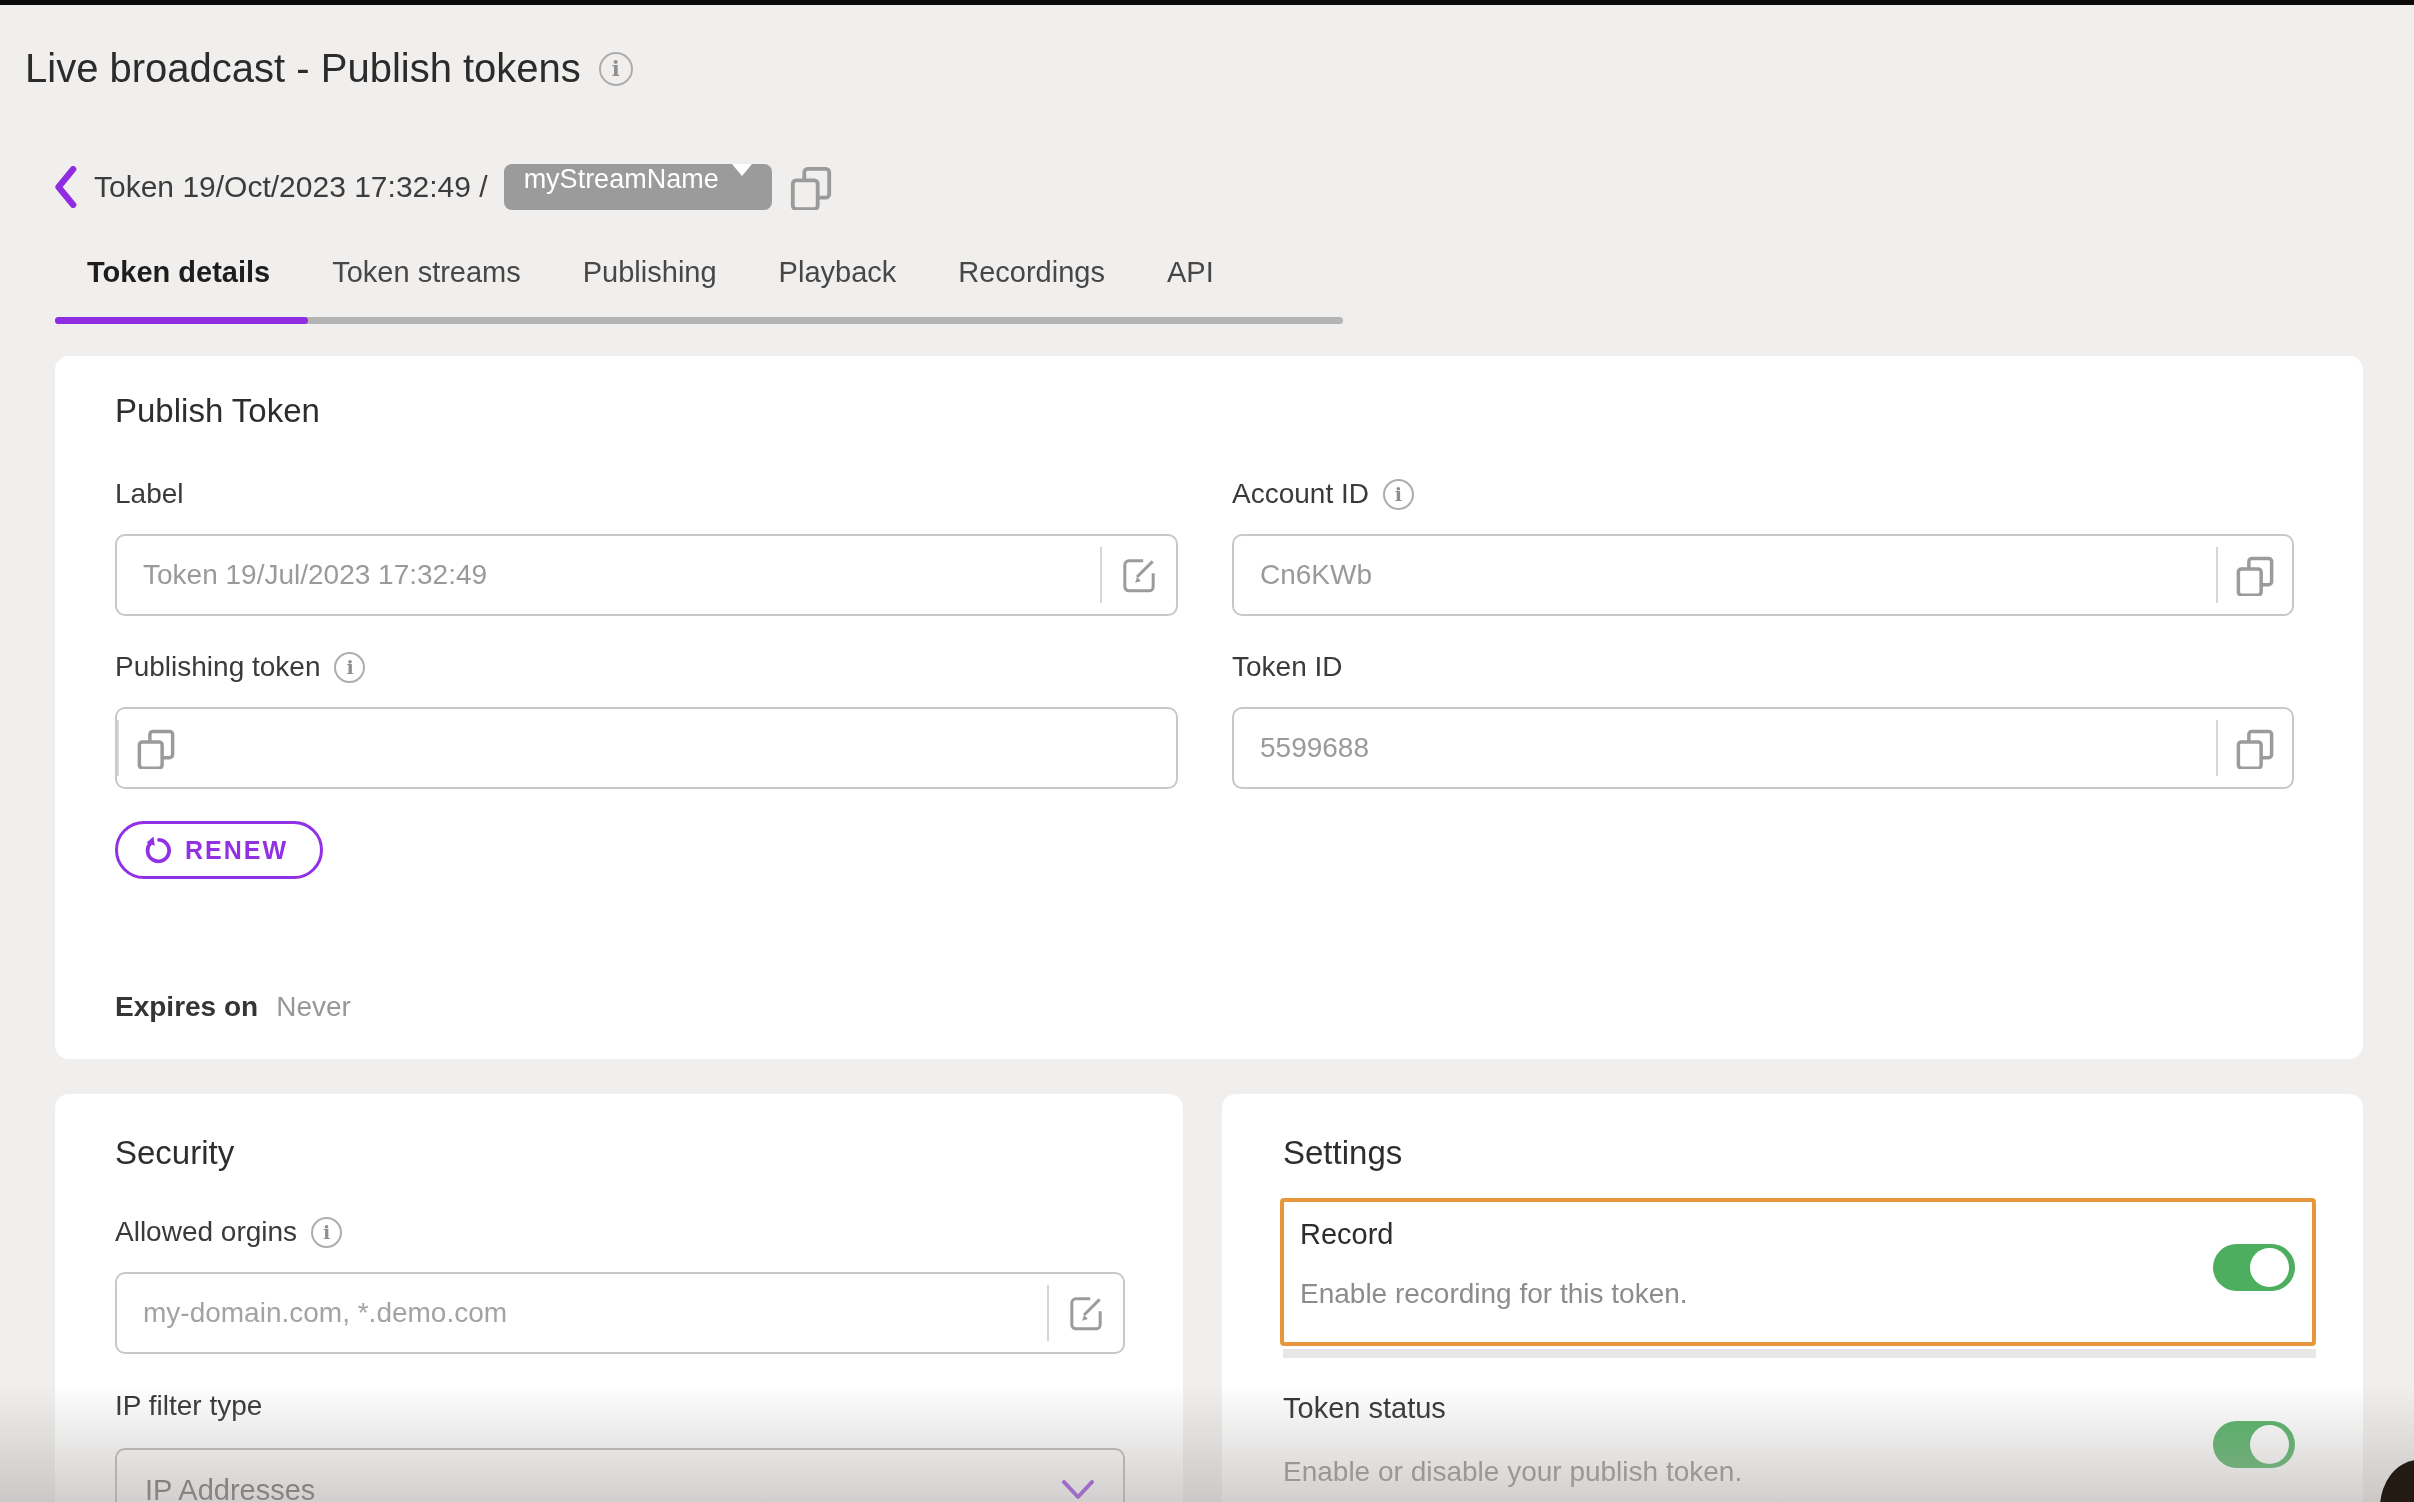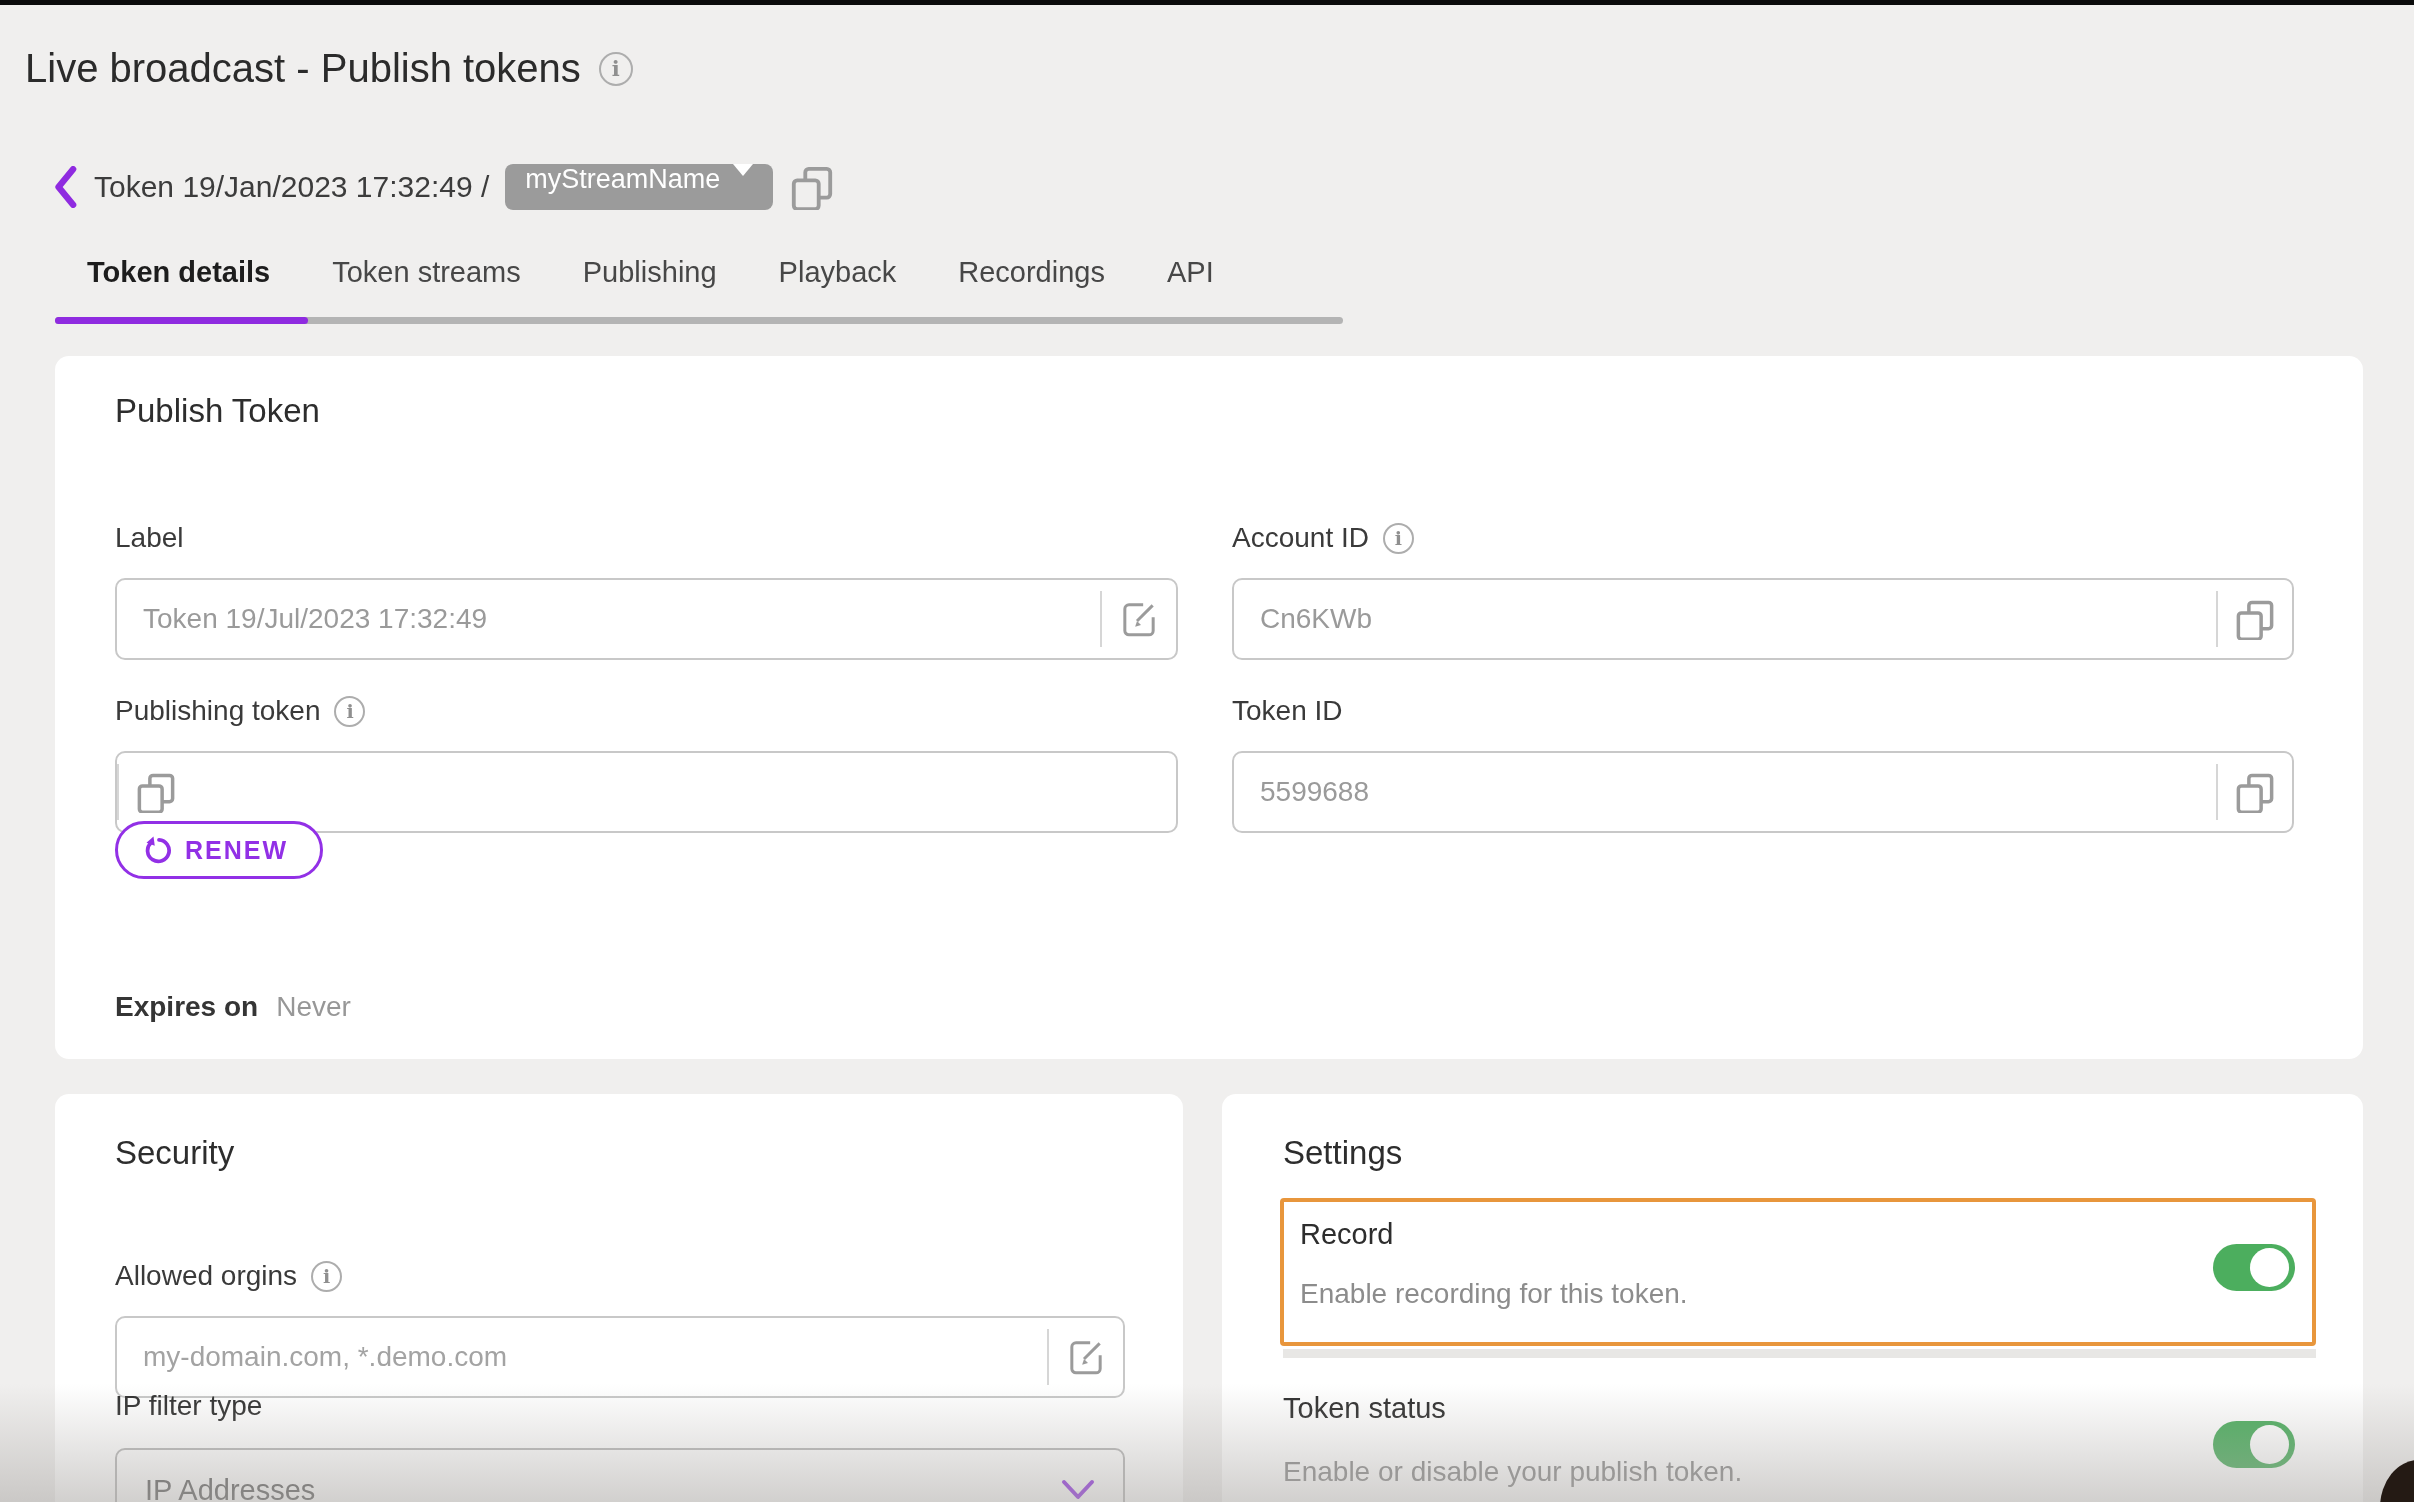--- a/index.html
+++ b/index.html
@@ -44,21 +44,21 @@
 
   
   .card { position:absolute; background:#fff; border-radius:14px; }
   .card-publish  { left:55px;  top:356px;  width:2308px; height:703px; }
   .card-security { left:55px;  top:1094px; width:1128px; height:570px; }
   .card-settings { left:1222px;top:1094px; width:1141px; height:570px; }
   .card-heading { position:absolute; font-size:33px; color:#2d2d2d; }
 
   
   .fg { position:absolute; }
-  .fg-label { display:flex; align-items:center; gap:14px; font-size:28px; color:#3a3a3a; height:32px;margin-top:44px; }
+  .fg-label { display:flex; align-items:center; gap:14px; font-size:28px; color:#3a3a3a; height:32px; }
   .input-box {
     margin-top:24px; height:82px; border:2px solid #c8c8c8; border-radius:10px;
     background:#fff; display:flex; align-items:center; overflow:hidden;
   }
   .input-value { flex:1; padding:0 26px; font-size:28px; color:#9a9a9a; white-space:nowrap; overflow:hidden; }
   .ph-input { flex:1; padding:0 26px; font-size:28px; color:#6a6a6a; border:none; outline:none; background:transparent; font-family:inherit; }
   .ph-input::placeholder { color:#a3a3a3; }
   .input-sep { width:2px; align-self:stretch; margin:11px 0; background:#d6d6d6; }
   .input-iconbox { width:74px; display:flex; align-items:center; justify-content:center; cursor:pointer; }
 
@@ -125,21 +125,21 @@
   </div>
 
   <div class="breadcrumb-row">
     <div class="back-btn">
       <span>
         <svg width="26" height="42" viewBox="0 0 16 26">
             <path d="M13 2 L4 13 L13 24" fill="none" stroke="#8f2be0" stroke-width="4" stroke-linecap="round" stroke-linejoin="round"></path>
           </svg>
       </span>
     </div>
-    <div class="breadcrumb-text">Token 19/Jan/2023 17:32:49 /</div>
+    <div class="breadcrumb-text">Token 19/Oct/2023 17:32:49 /</div>
     <div class="stream-badge">
       <span>myStreamName</span>
       <span class="caret-down"></span>
     </div>
     <div class="icon-btn">
       <span>
         <svg width="46" height="46" viewBox="0 0 24 24">
           <rect x="8.5" y="2.5" width="13" height="15" rx="1.8" fill="none" stroke="#9b9b9b" stroke-width="2"></rect>
           <rect x="2.5" y="8.5" width="13" height="15" rx="1.8" fill="#f0efee" stroke="#9b9b9b" stroke-width="2"></rect>
         </svg>

